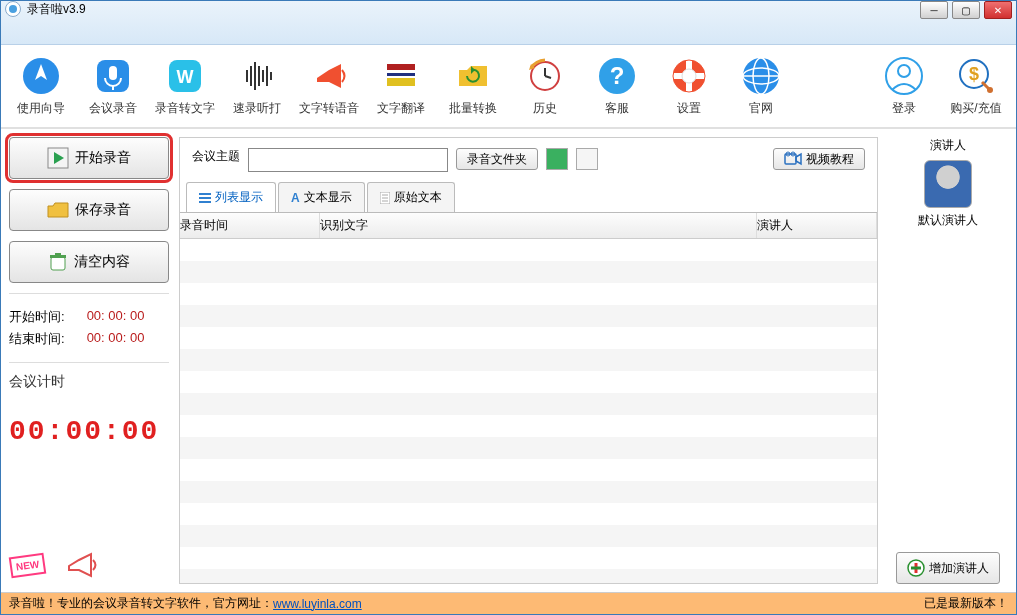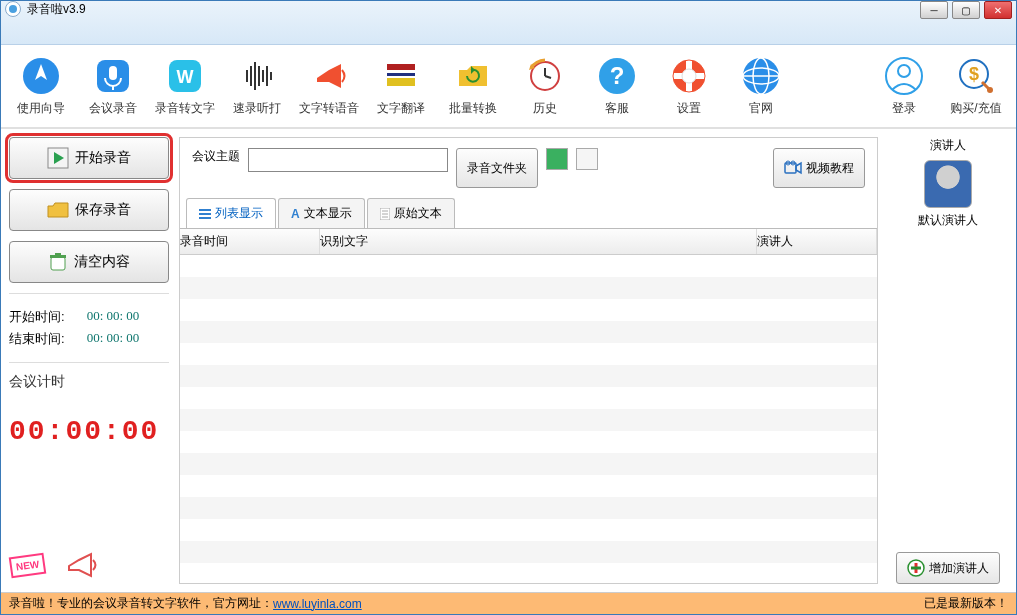--- a/index.html
+++ b/index.html
@@ -20,28 +20,28 @@
   .tool .tlbl { font-size:12px; color:#333; white-space:nowrap; }
 
   
   .body { flex:1; display:flex; padding:8px; gap:10px; overflow:hidden; }
   .leftcol { width:160px; display:flex; flex-direction:column; gap:10px; }
   .bigbtn { height:42px; border:1px solid #888; border-radius:4px; background:linear-gradient(#fdfdfd,#e4e4e4); display:flex; align-items:center; justify-content:center; gap:6px; font-size:14px; cursor:pointer; }
   .bigbtn.highlight { outline:3px solid #e03030; outline-offset:1px; }
   .side-sep { border-top:1px solid #ddd; }
   .timegrp { font-size:13px; }
   .timegrp .row { display:flex; gap:22px; margin:4px 0; }
-  .timegrp .tv { font-family:Liberation Serif, serif; color:#0f766e; }
+  .timegrp .tv { font-family:Liberation Sans, sans-serif; color:#b91c1c; }
   .timer-label { font-size:14px; color:#333; }
   .timer-value { font-family:"Courier New",monospace; font-size:28px; color:#e02020; font-weight:bold; letter-spacing:2px;margin-top:15px; }
 
   .centercol { flex:1; border:1px solid #ccc; display:flex; flex-direction:column; }
   .topline { padding:10px 12px; display:flex; align-items:flex-start; gap:8px; }
   .topline input[type=text] { height:24px; border:1px solid #888; padding:0 4px; }
-  .btnlike { height:40px; padding:0 10px; border:1px solid #999; background:linear-gradient(#fdfdfd,#e6e6e6); border-radius:3px; display:flex; align-items:center; gap:4px; cursor:pointer; font-size:12px; }
+  .btnlike { height:22px; padding:0 10px; border:1px solid #999; background:linear-gradient(#fdfdfd,#e6e6e6); border-radius:3px; display:flex; align-items:center; gap:4px; cursor:pointer; font-size:12px; }
   .tabs { display:flex; border-bottom:1px solid #bbb; padding:0 6px; gap:2px; }
   .tab { padding:6px 12px; border:1px solid #bbb; border-bottom:none; background:#f4f4f4; border-radius:3px 3px 0 0; display:flex; align-items:center; gap:4px; cursor:pointer; font-size:12px; }
   .tab.active { background:#fff; color:#0060c0; }
   .tablehdr { display:flex; background:linear-gradient(#fdfdfd,#ececec); border-bottom:1px solid #ccc; font-size:12px; }
   .tablehdr .col { padding:4px 0; text-align:left; border-right:1px solid #ddd; }
   .c1{width:140px;} .c2{flex:1;} .c3{width:120px;}
   .tablebody { flex:1; background:#ffffff; background-image:repeating-linear-gradient(#fff,#fff 22px,#f5f5f5 22px,#f5f5f5 44px); }
 
   .rightcol { width:120px; display:flex; flex-direction:column; align-items:center; }
   .speaker-title { font-size:12px; margin-bottom:6px; }

